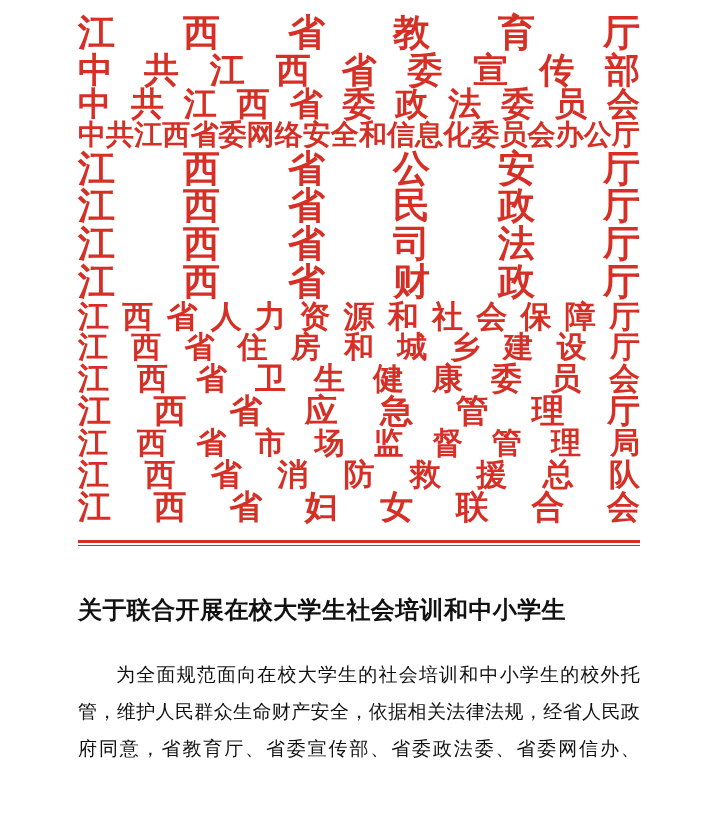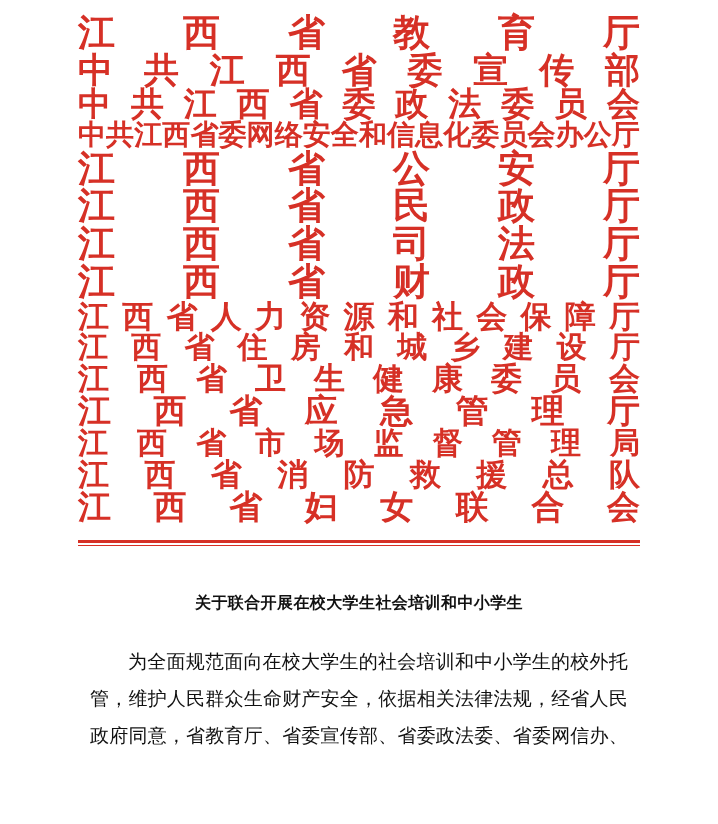--- a/index.html
+++ b/index.html
@@ -61,42 +61,41 @@
   }
   .rule-thin {
     height: 1px;
     background: #d63026;
     width: 100%;
   }
 
   
   .doc-title {
     margin-top: 44px;
-    text-align: center;
     color: #111111;
     font-family: "Liberation Sans", "DejaVu Sans", sans-serif;
     font-weight: 700;
-    font-size: 16px;
+    font-size: 24px;
     line-height: 1.68;
     letter-spacing: 0.4px;
   }
 
   
   .doc-body {
     margin-top: 26px;
     color: #111111;
     font-family: "Liberation Serif", "DejaVu Serif", serif;
     font-size: 19px;
     line-height: 1.95;
     text-align: justify;
     text-align-last: justify;
     letter-spacing: 0.2px;
   }
   .doc-body p {
-    margin: 12px;
+    margin: 0;
     text-indent: 2em;
   }
 </style>
 </head>
 <body>
 
 <div class="page">
 
   <div class="letterhead">
     <div class="lh-line s-7">

